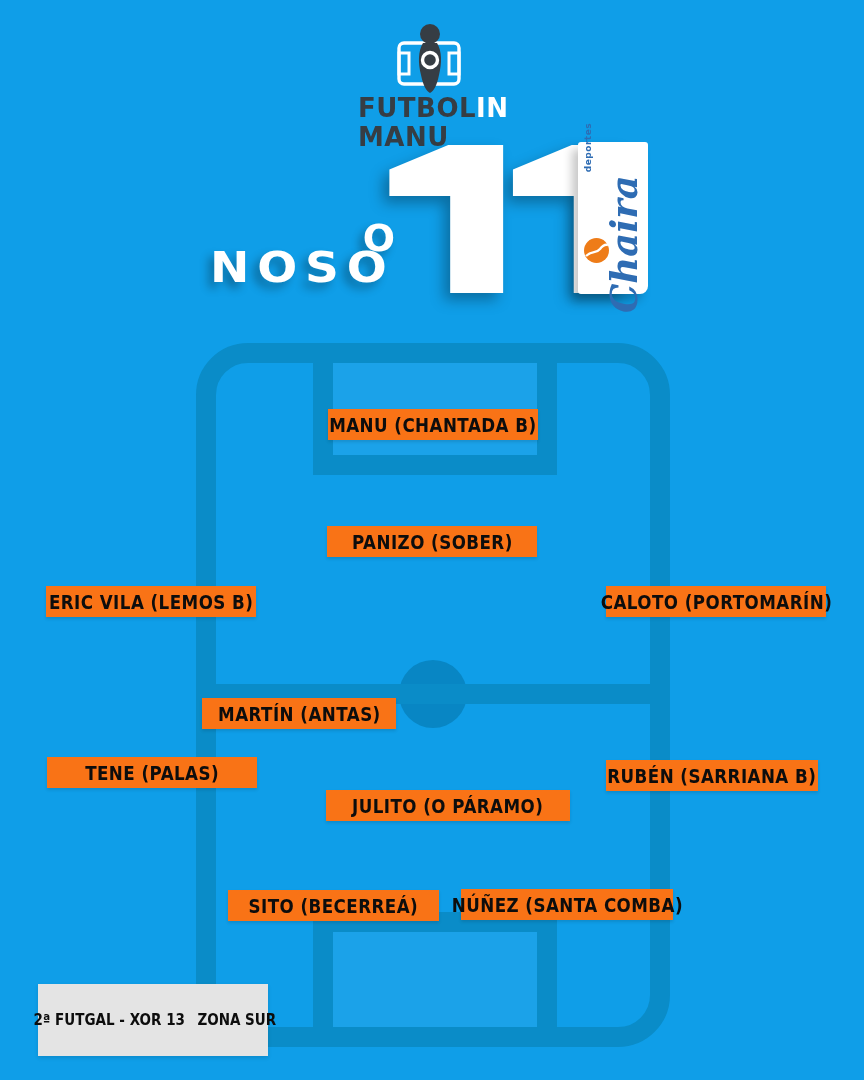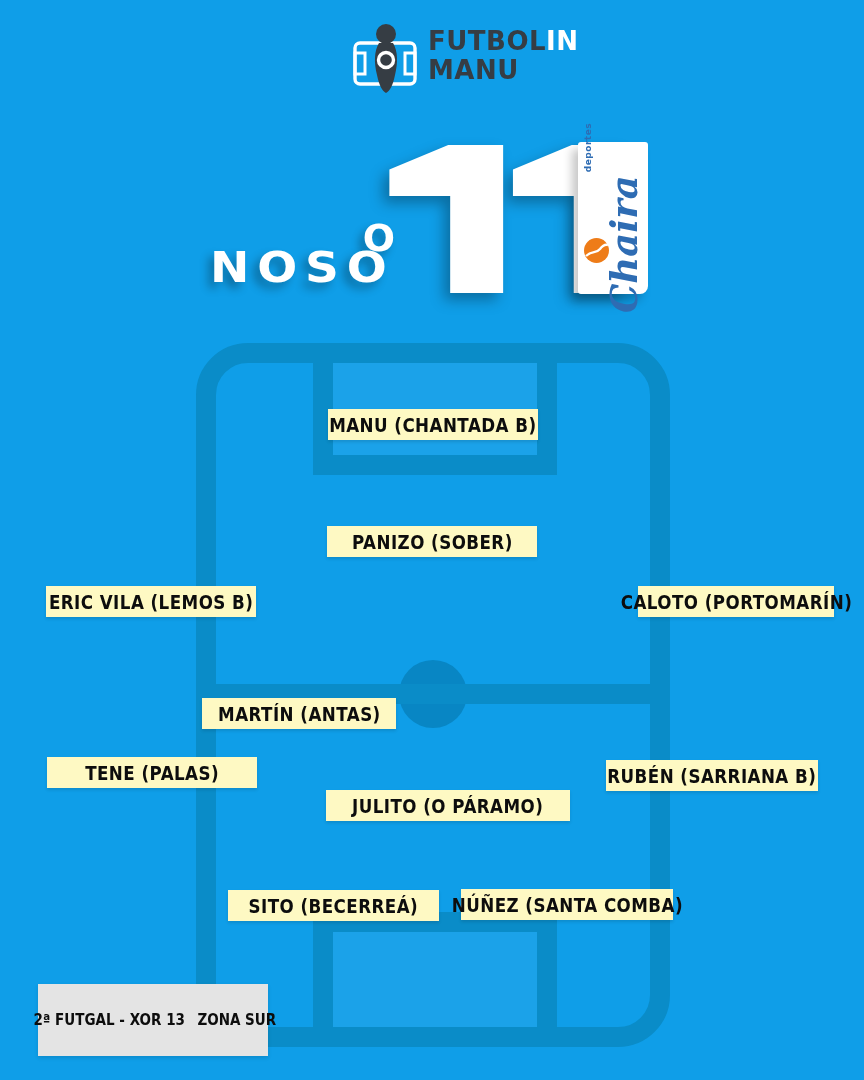--- a/index.html
+++ b/index.html
@@ -2,21 +2,21 @@
 <html><head>
 <meta charset="utf-8">
 <style>
   html,body{margin:0;padding:0;background:#555;}
   #canvas{
     position:relative;width:864px;height:1080px;overflow:hidden;
     background:#0f9ee8;
     font-family:"DejaVu Sans","Liberation Sans",sans-serif;
   }
   
-  .brand{position:absolute;left:350px;top:18px;display:flex;align-items:center;}
+  .brand{position:absolute;left:350px;top:18px;display:flex;align-items:center;flex-direction:column;}
   .brand-icon{position:relative;width:70px;height:76px;}
   .brand-text{margin-left:8px;font-weight:800;font-size:26px;line-height:29px;color:#363d44;letter-spacing:.5px;}
   .brand-text .white{color:#ffffff;}
   
   .title-o{
     position:absolute;left:350px;top:216px;width:58px;text-align:center;
     color:#fff;font-weight:800;font-size:38px;
     text-shadow:-5px 6px 9px rgba(0,0,0,.3);
   }
   .title-noso{
@@ -53,30 +53,30 @@
   }
   .pitch-box-bottom{
     position:absolute;left:313px;top:912px;width:244px;height:115px;
     border:20px solid #0a8cc8;border-bottom:none;box-sizing:border-box;
     background:rgba(255,255,255,.05);
   }
   .pitch-midline{position:absolute;left:216px;top:684px;width:434px;height:20px;background:#0a8cc8;}
   .pitch-center{position:absolute;left:399px;top:660px;width:68px;height:68px;border-radius:50%;background:#0886c4;}
   
   .label{
-    position:absolute;height:31px;background:#fef9c3;color:#0d0d0d;
+    position:absolute;height:31px;background:#f97316;color:#0d0d0d;
     display:flex;align-items:center;justify-content:center;
     font-weight:700;font-size:19px;z-index:3;
     box-shadow:0 2px 3px rgba(0,0,0,.12);
   }
   .label span{transform:scaleX(.88);white-space:nowrap;letter-spacing:.5px;}
   .p1{left:328px;top:409px;width:210px;}
   .p2{left:327px;top:526px;width:210px;}
   .p3{left:46px; top:586px;width:210px;}
-  .p4{left:606px;top:586px;width:196px;margin-left:32px;}
+  .p4{left:606px;top:586px;width:220px;}
   .p5{left:202px;top:698px;width:194px;}
   .p6{left:464px;top:698px;width:212px;}
   .p7{left:47px; top:757px;width:210px;}
   .p8{left:606px;top:760px;width:212px;}
   .p9{left:326px;top:790px;width:244px;}
   .p10{left:189px;top:890px;width:211px;margin-left:39px;}
   .p11{left:461px;top:889px;width:212px;}
   
   .footer-box{
     position:absolute;left:38px;top:984px;width:230px;height:72px;

